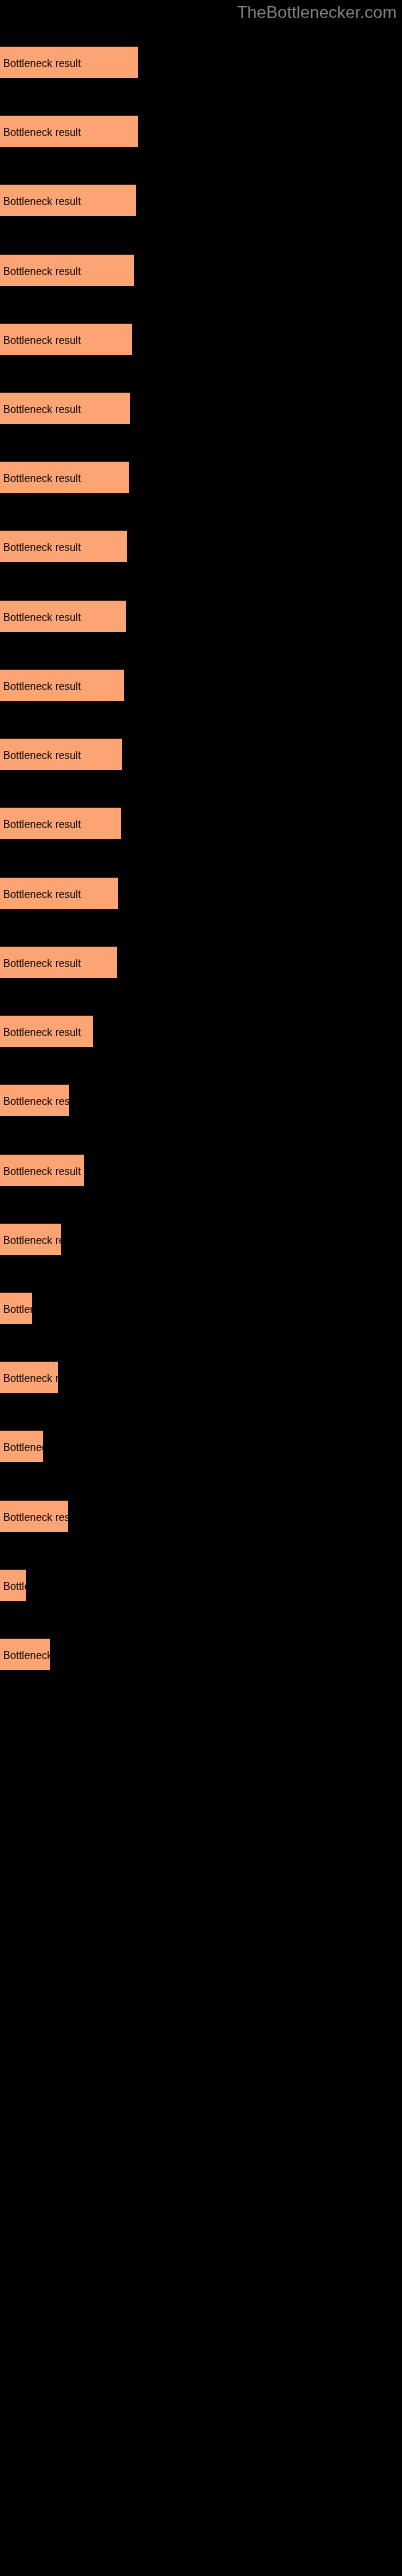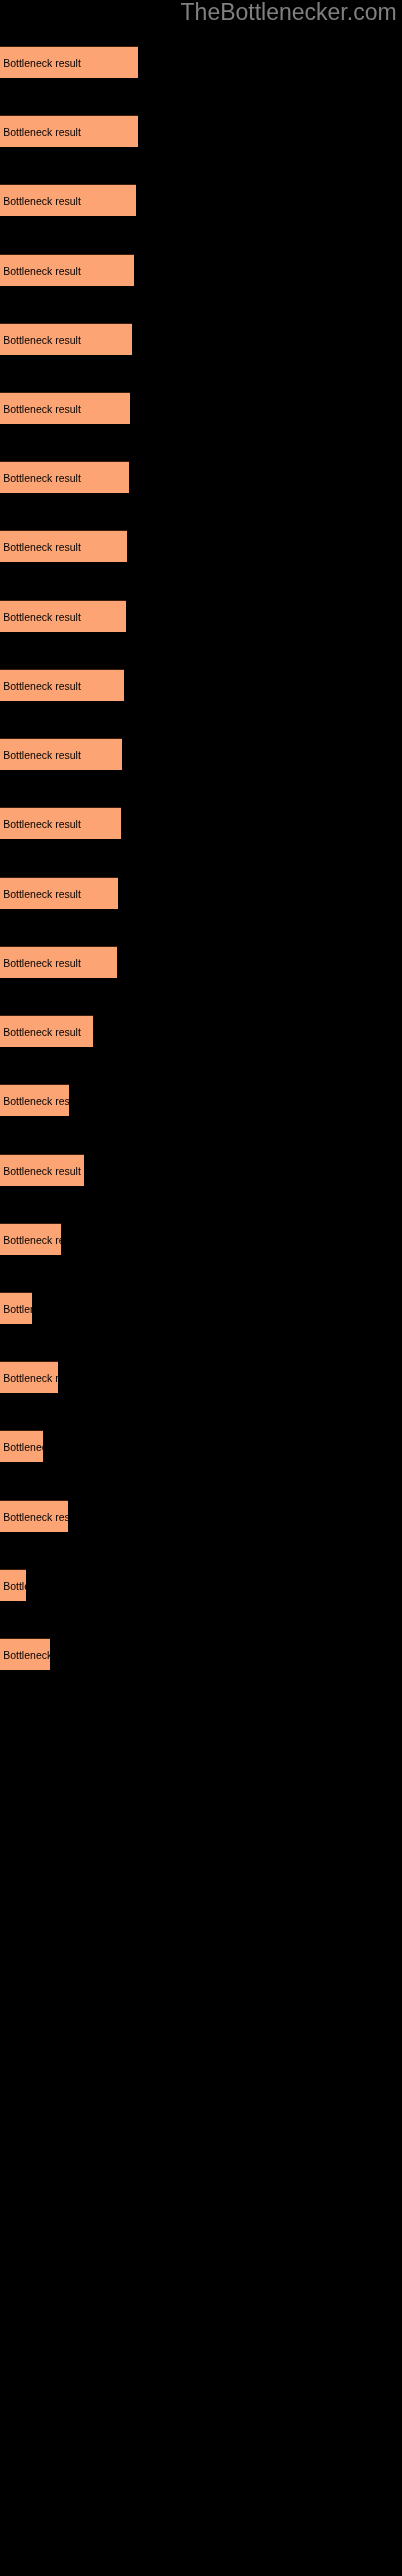--- a/index.html
+++ b/index.html
@@ -13,21 +13,21 @@
     position: relative;
     overflow: hidden;
     font-family: "Liberation Sans", sans-serif;
   }
 
   #watermark {
     position: absolute;
     top: 1.6px;
     right: 6.4px;
     color: #808080;
-    font-size: 23px;
+    font-size: 17px;
     font-family: "Liberation Sans", sans-serif;
     letter-spacing: 0px;
     white-space: nowrap;
     line-height: 21px;
   }
 
   #chart {
     position: absolute;
     left: 0;
     top: 0;

